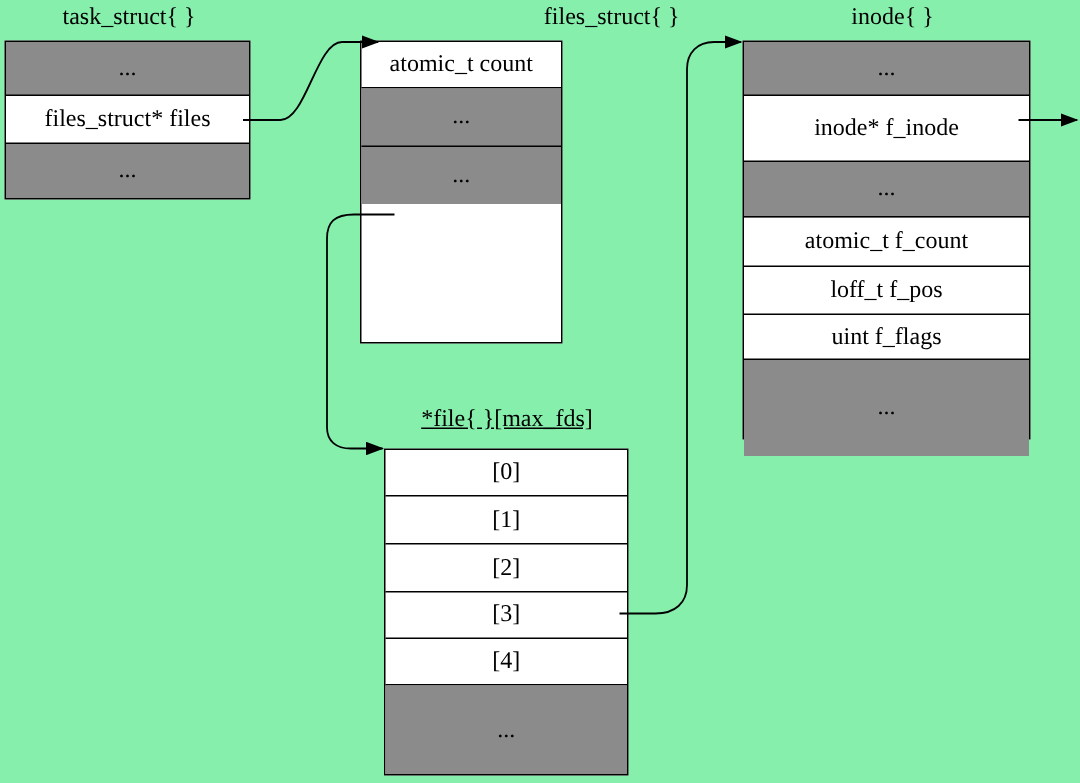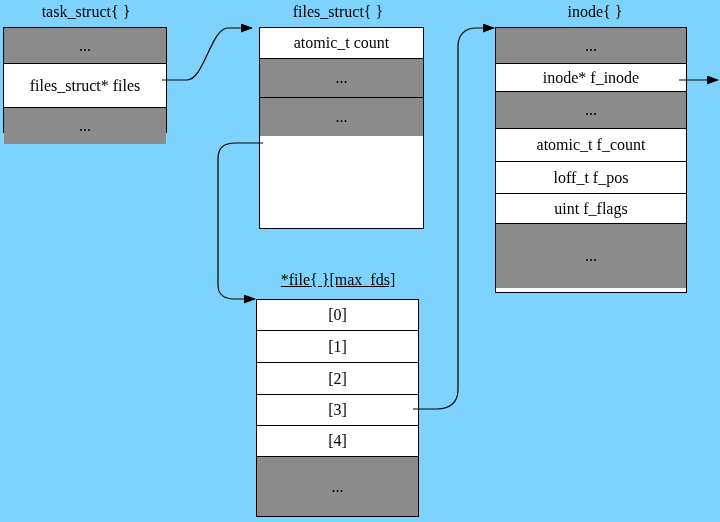--- a/index.html
+++ b/index.html
@@ -1,20 +1,20 @@
 <!DOCTYPE html>
 <html><head>
 <meta charset="utf-8">
 <style>
   html, body { margin: 0; padding: 0; background: #ffffff; }
   .canvas {
     position: relative;
     width: 720px;
     height: 522px;
-    background: #7dd3fc;
+    background: #86efac;
     font-family: "Liberation Serif", "DejaVu Serif", serif;
     color: #000;
     overflow: hidden;
   }
   .struct-title {
     position: absolute;
     width: 200px;
     text-align: center;
     font-size: 16px;
     line-height: 18px;
@@ -48,53 +48,53 @@
     pointer-events: none;
     z-index: 5;
   }
 </style>
 </head>
 <body>
 
 <div class="canvas">
 
   <div class="struct-title" style="left:-14px; top:3px;">task_struct{ }</div>
-  <div class="struct-title" style="left:238px; top:3px;">files_struct{ }</div>
+  <div class="struct-title" style="left:253px; top:3px;text-align:right;">files_struct{ }</div>
   <div class="struct-title" style="left:495px; top:3px;">inode{ }</div>
   <div class="struct-title" style="left:238px; top:271px;text-decoration:underline;">*file{ }[max_fds]</div>
 
   <div class="struct" style="left:3px; top:27px; width:164px; height:106px;">
     <div class="row gray" style="height:36px">
       <span>...</span>
     </div>
-    <div class="row" style="height:44px">
+    <div class="row" style="height:32px">
       <span>files_struct* files</span>
     </div>
     <div class="row gray" style="height:36px">
       <span>...</span>
     </div>
   </div>
 
-  <div class="struct" style="left:259px; top:27px; width:165px; height:202px;">
+  <div class="struct" style="left:240px; top:27px; width:135px; height:202px;">
     <div class="row" style="height:31px">
       <span>atomic_t count</span>
     </div>
     <div class="row gray" style="height:39px">
       <span>...</span>
     </div>
     <div class="row gray" style="height:38px">
       <span>...</span>
     </div>
   </div>
 
   <div class="struct" style="left:495px; top:27px; width:192px; height:266px;">
     <div class="row gray" style="height:36px">
       <span>...</span>
     </div>
-    <div class="row" style="height:28px">
+    <div class="row" style="height:44px">
       <span>inode* f_inode</span>
     </div>
     <div class="row gray" style="height:37px">
       <span>...</span>
     </div>
     <div class="row" style="height:33px">
       <span>atomic_t f_count</span>
     </div>
     <div class="row" style="height:32px">
       <span>loff_t f_pos</span>

